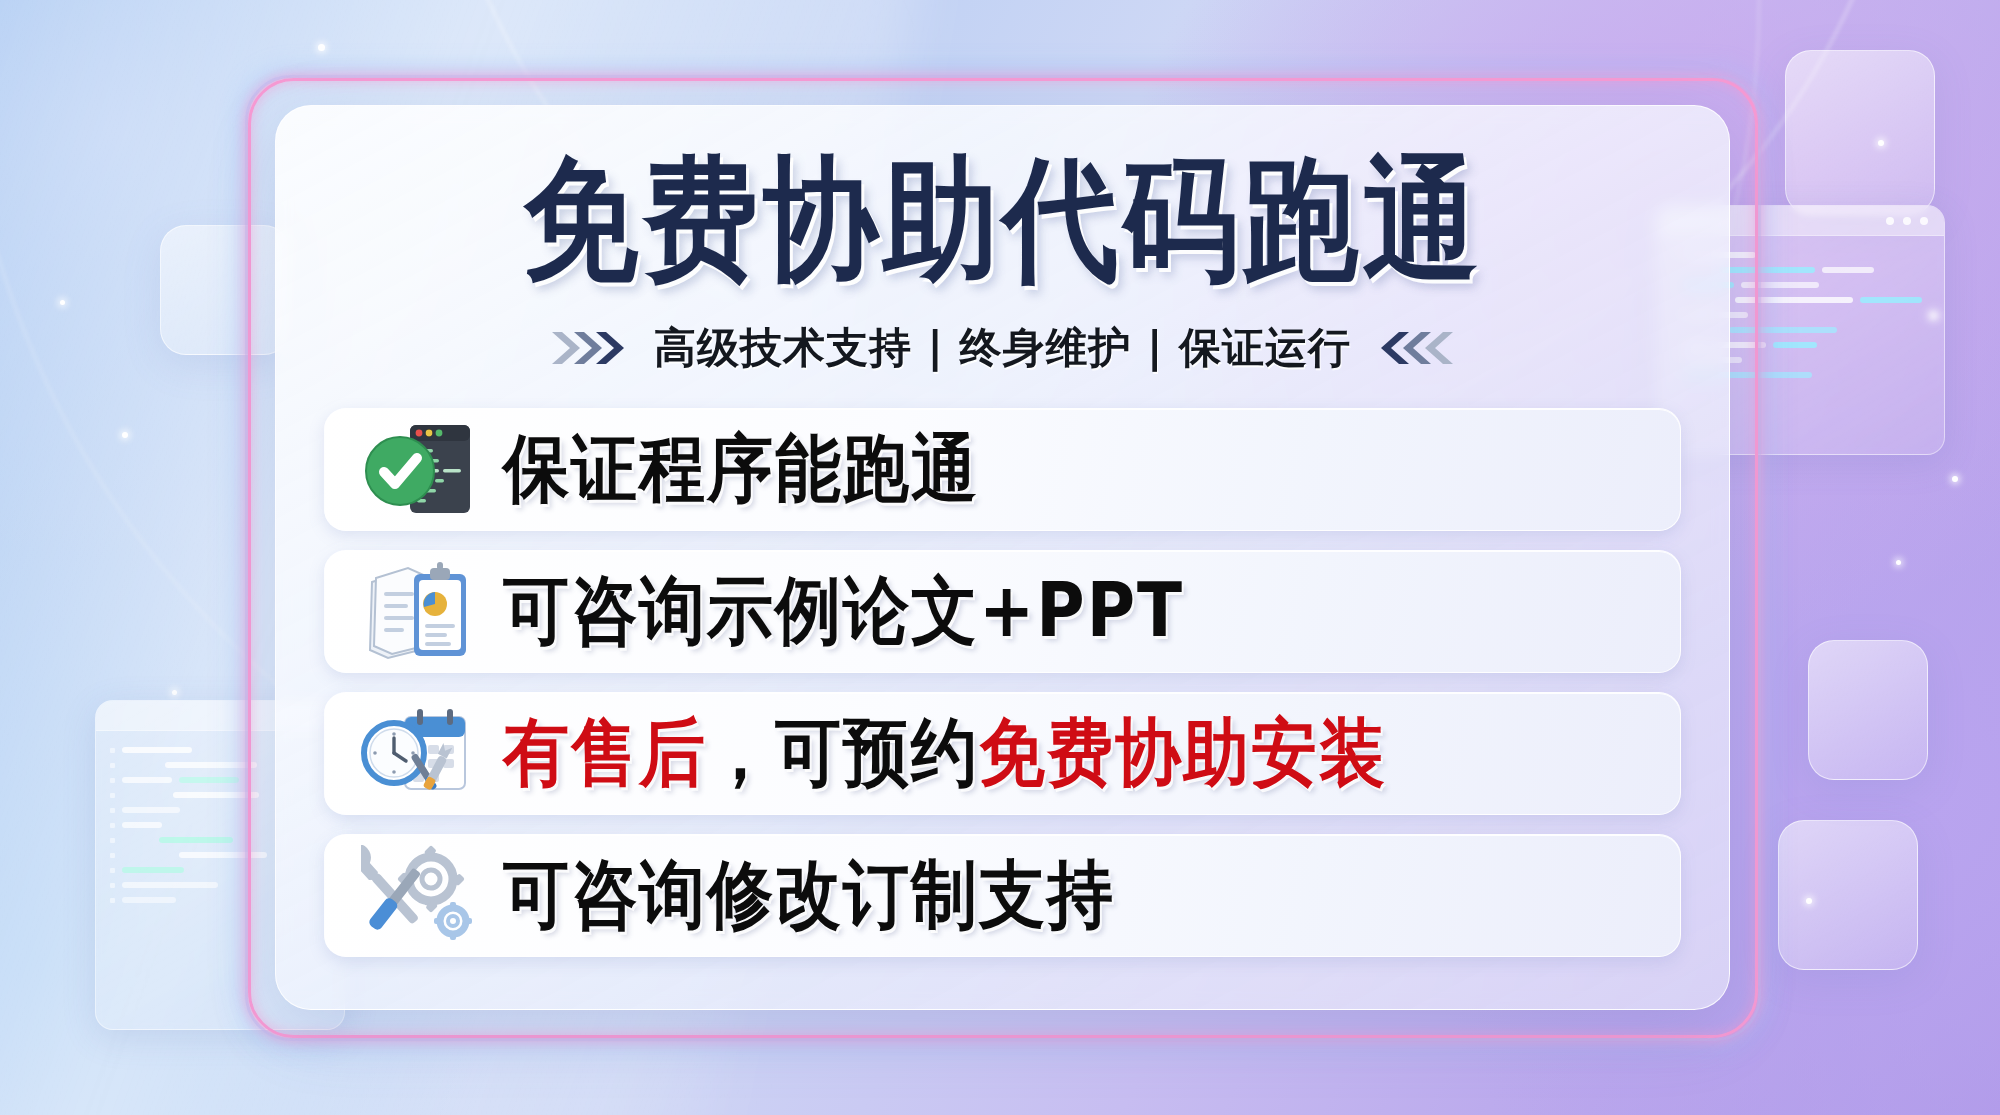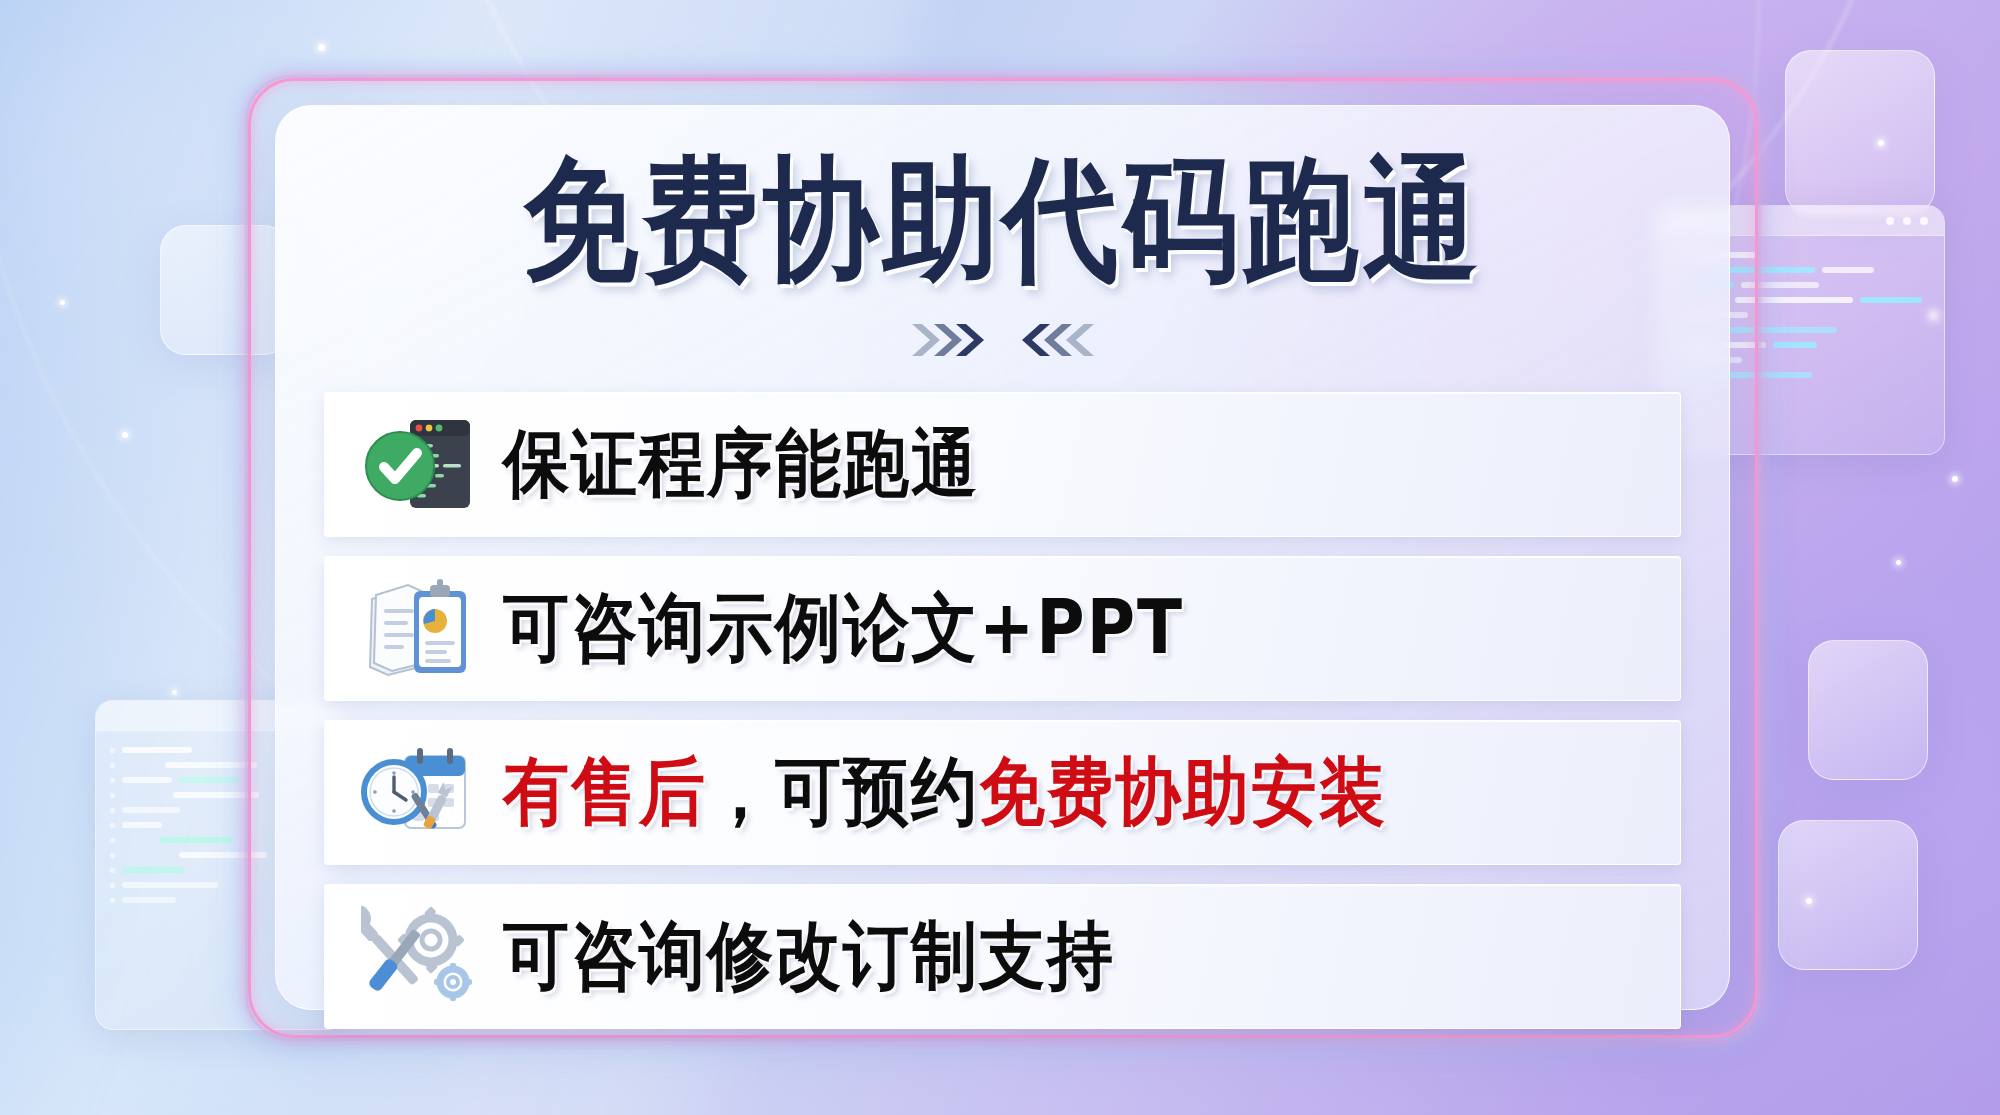--- a/index.html
+++ b/index.html
@@ -120,22 +120,22 @@
     font-size:42px; font-weight:bold; color:#14181f;
     letter-spacing:1px; white-space:nowrap;
     text-shadow:1px 2px 0 rgba(255,255,255,.9);
   }
   .chev { display:flex; align-items:center; gap:-2px; }
   .chev svg { display:block; }
 
   
   .cards { margin-top:32px; display:flex; flex-direction:column; gap:19px; }
   .card {
-    height:145px;
-    border-radius:4px;
+    height:123px;
+    border-radius:22px;
     background:linear-gradient(102deg,#ffffff 0%,#fbfcff 42%,#f2f5fd 72%,#eceefb 100%);
     box-shadow:0 5px 16px rgba(110,130,190,.18), inset 0 1px 0 rgba(255,255,255,.9);
     display:flex; align-items:center;
     padding:0 37px 0 34px;
     border:1px solid rgba(255,255,255,.9);
   }
   .card .ico { width:118px; flex:0 0 118px; display:flex; align-items:center; justify-content:center; }
   .card .ico svg { display:block; }
   .card .txt {
     font-family:"DejaVu Sans","Liberation Sans",sans-serif;
@@ -292,20 +292,21 @@
   <div class="title">免费协助代码跑通</div>
 
   <div class="subtitle-row">
     <span class="chev">
       <svg width="84" height="40" viewBox="0 0 84 40">
         <path d="M4 4 L22 20 L4 36 L14 36 L32 20 L14 4 Z" fill="#aab4c8"></path>
         <path d="M26 4 L44 20 L26 36 L36 36 L54 20 L36 4 Z" fill="#6f7d9c"></path>
         <path d="M48 4 L66 20 L48 36 L58 36 L76 20 L58 4 Z" fill="#2c3a63"></path>
       </svg>
     </span>
+    <span class="subtitle">高级技术支持 | 终身维护 | 保证运行</span>
     <span class="chev">
       <svg width="84" height="40" viewBox="0 0 84 40">
         <path d="M36 4 L18 20 L36 36 L26 36 L8 20 L26 4 Z" fill="#2c3a63"></path>
         <path d="M58 4 L40 20 L58 36 L48 36 L30 20 L48 4 Z" fill="#6f7d9c"></path>
         <path d="M80 4 L62 20 L80 36 L70 36 L52 20 L70 4 Z" fill="#aab4c8"></path>
       </svg>
     </span>
   </div>
 
   <div class="cards">

